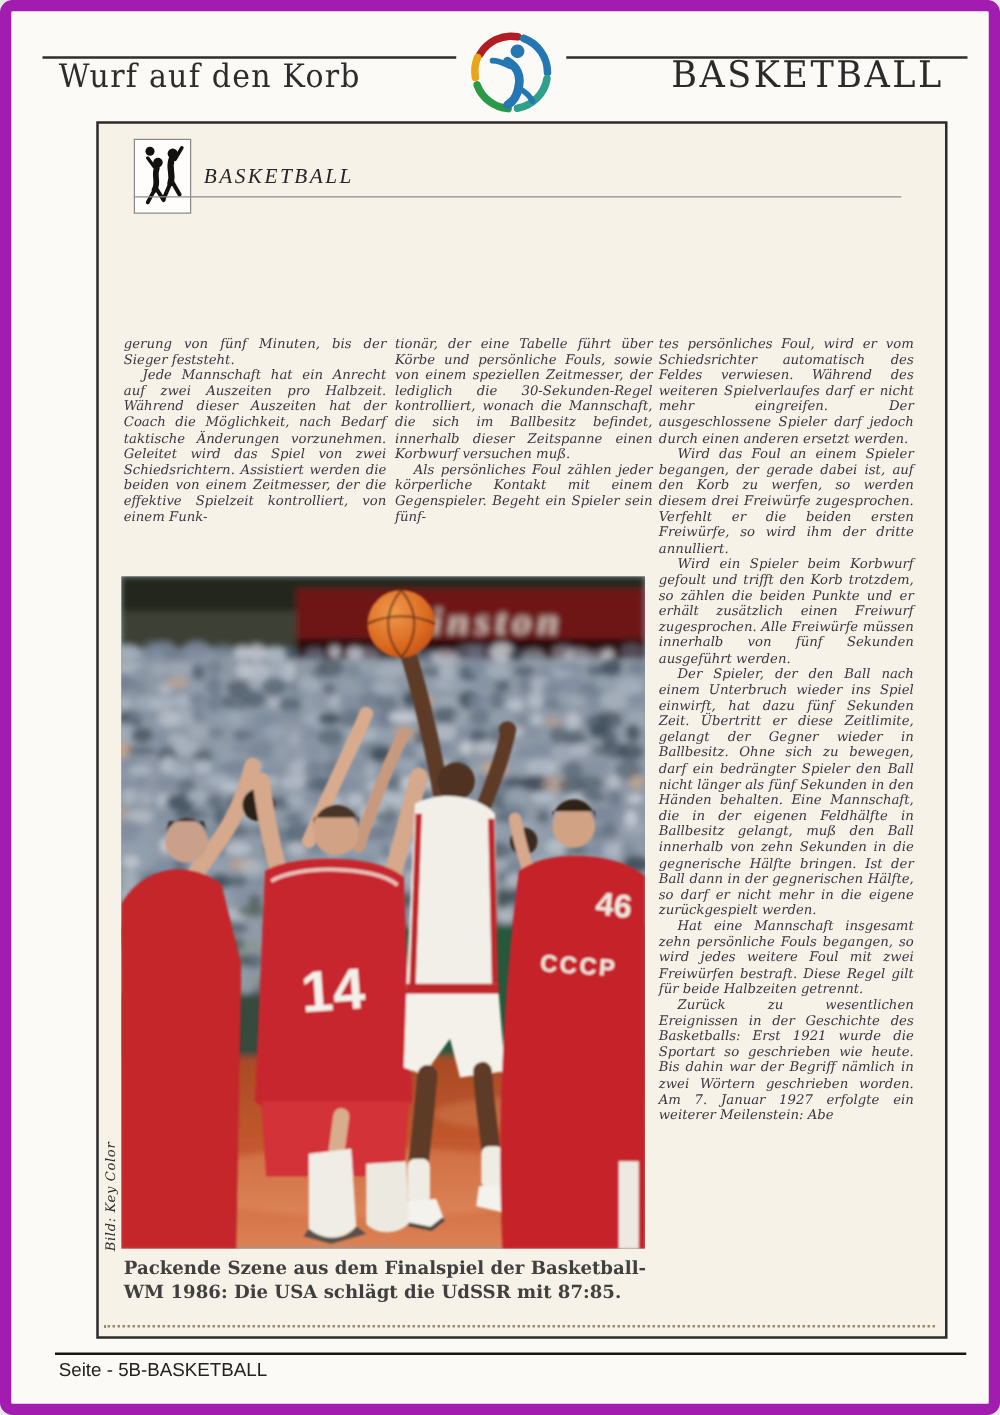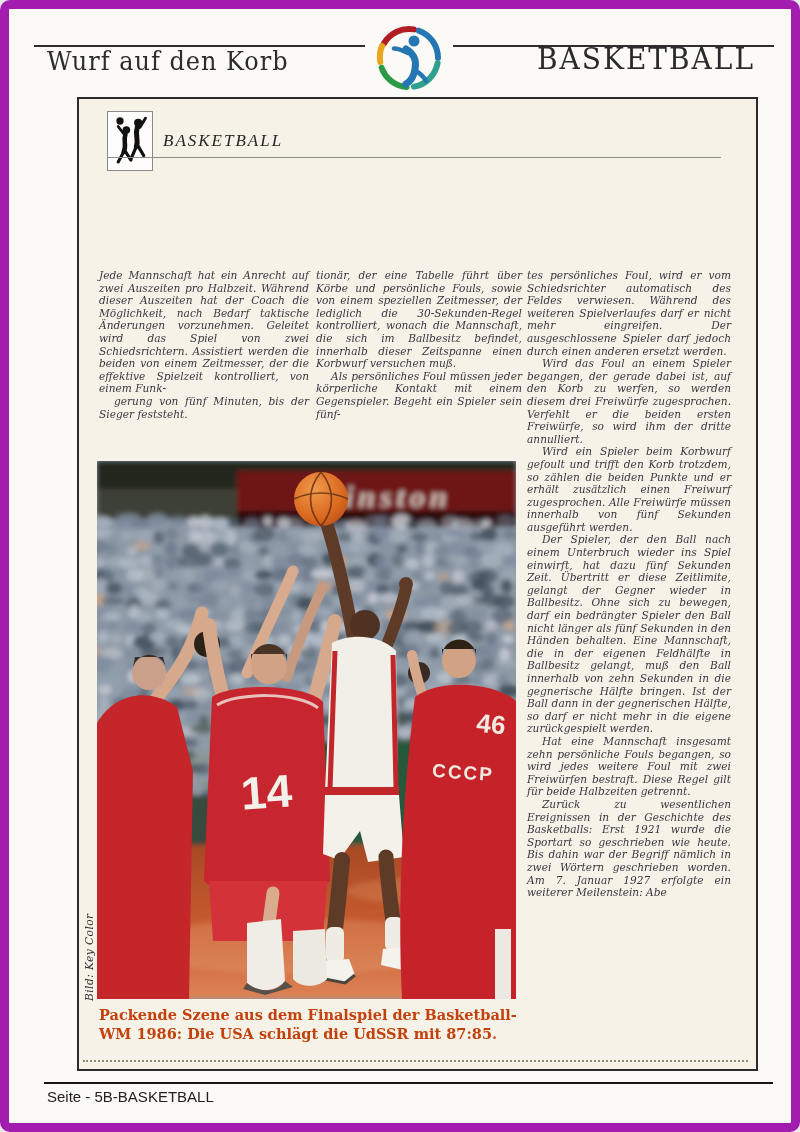--- a/index.html
+++ b/index.html
@@ -32,21 +32,21 @@
   .col1{left:20px;width:210px;}
   .col2{left:237px;width:206px;}
   .col3{left:448px;width:204px;}
   
   .photo{position:absolute;left:18px;top:362px;width:419px;height:538px;background:#8e99a6;overflow:hidden;}
   .photo svg{display:block;}
   .photo-credit{position:absolute;left:4px;top:758px;height:144px;writing-mode:vertical-rl;
     transform:rotate(180deg);font-style:italic;font-size:10.5px;color:#2e2a2a;
     letter-spacing:.5px;font-family:"DejaVu Serif", serif;}
   .caption{position:absolute;left:20px;top:906px;width:418px;font-weight:bold;font-size:14.5px;
-    line-height:19px;color:#c2410c;font-family:"DejaVu Serif", serif;}
+    line-height:19px;color:#404040;font-family:"DejaVu Serif", serif;}
   .dotted-rule{position:absolute;left:4px;top:961px;width:665px;border-top:2px dotted #97896d;}
   
   .footer-rule{position:absolute;left:35px;top:1073px;width:729px;height:2px;background:#171717;}
   .footer-left{position:absolute;left:38px;top:1079px;font-size:15px;color:#222;
     font-family:"Liberation Sans", sans-serif;}
   .footer-center{position:absolute;left:0;top:1113px;width:100%;text-align:right;
     font-style:italic;font-size:12.5px;color:#222;font-family:Liberation Serif, serif;}
 </style>
 </head>
 <body>
@@ -88,26 +88,26 @@
           <path d="M30,14 C27,23 32,27 29,35" stroke-width="5.5" fill="none"></path>
           <path d="M29,35 L23,49" stroke-width="3.6" fill="none"></path>
           <path d="M30,33 L37,45" stroke-width="3.6" fill="none"></path>
         </g>
       </svg>
     </div>
     <div class="section-title">BASKETBALL</div>
     <div class="section-rule"></div>
 
     <div class="col col1">
+        <p>gerung von fünf Minuten, bis der Sieger feststeht.</p>
         <p>Jede Mannschaft hat ein Anrecht auf zwei Auszeiten pro Halbzeit. Während dieser Auszeiten hat der Coach die Möglichkeit, nach Bedarf taktische Änderungen vorzunehmen. Geleitet wird das Spiel von zwei Schiedsrichtern. Assistiert werden die beiden von einem Zeitmesser, der die effektive Spielzeit kontrolliert, von einem Funk-</p>
-        <p>gerung von fünf Minuten, bis der Sieger feststeht.</p>
       </div>
     <div class="col col2">
         <p>tionär, der eine Tabelle führt über Körbe und persönliche Fouls, sowie von einem speziellen Zeitmesser, der lediglich die 30-Sekunden-Regel kontrolliert, wonach die Mannschaft, die sich im Ballbesitz befindet, innerhalb dieser Zeitspanne einen Korbwurf versuchen muß.</p>
-        <p>Als persönliches Foul müssen jeder körperliche Kontakt mit einem Gegenspieler. Begeht ein Spieler sein fünf-</p>
+        <p>Als persönliches Foul zählen jeder körperliche Kontakt mit einem Gegenspieler. Begeht ein Spieler sein fünf-</p>
       </div>
     <div class="col col3">
         <p>tes persönliches Foul, wird er vom Schiedsrichter automatisch des Feldes verwiesen. Während des weiteren Spielverlaufes darf er nicht mehr eingreifen. Der ausgeschlossene Spieler darf jedoch durch einen anderen ersetzt werden.</p>
         <p>Wird das Foul an einem Spieler begangen, der gerade dabei ist, auf den Korb zu werfen, so werden diesem drei Freiwürfe zugesprochen. Verfehlt er die beiden ersten Freiwürfe, so wird ihm der dritte annulliert.</p>
         <p>Wird ein Spieler beim Korbwurf gefoult und trifft den Korb trotzdem, so zählen die beiden Punkte und er erhält zusätzlich einen Freiwurf zugesprochen. Alle Freiwürfe müssen innerhalb von fünf Sekunden ausgeführt werden.</p>
         <p>Der Spieler, der den Ball nach einem Unterbruch wieder ins Spiel einwirft, hat dazu fünf Sekunden Zeit. Übertritt er diese Zeitlimite, gelangt der Gegner wieder in Ballbesitz. Ohne sich zu bewegen, darf ein bedrängter Spieler den Ball nicht länger als fünf Sekunden in den Händen behalten. Eine Mannschaft, die in der eigenen Feldhälfte in Ballbesitz gelangt, muß den Ball innerhalb von zehn Sekunden in die gegnerische Hälfte bringen. Ist der Ball dann in der gegnerischen Hälfte, so darf er nicht mehr in die eigene zurückgespielt werden.</p>
         <p>Hat eine Mannschaft insgesamt zehn persönliche Fouls begangen, so wird jedes weitere Foul mit zwei Freiwürfen bestraft. Diese Regel gilt für beide Halbzeiten getrennt.</p>
         <p>Zurück zu wesentlichen Ereignissen in der Geschichte des Basketballs: Erst 1921 wurde die Sportart so geschrieben wie heute. Bis dahin war der Begriff nämlich in zwei Wörtern geschrieben worden. Am 7. Januar 1927 erfolgte ein weiterer Meilenstein: Abe</p>
       </div>
 

